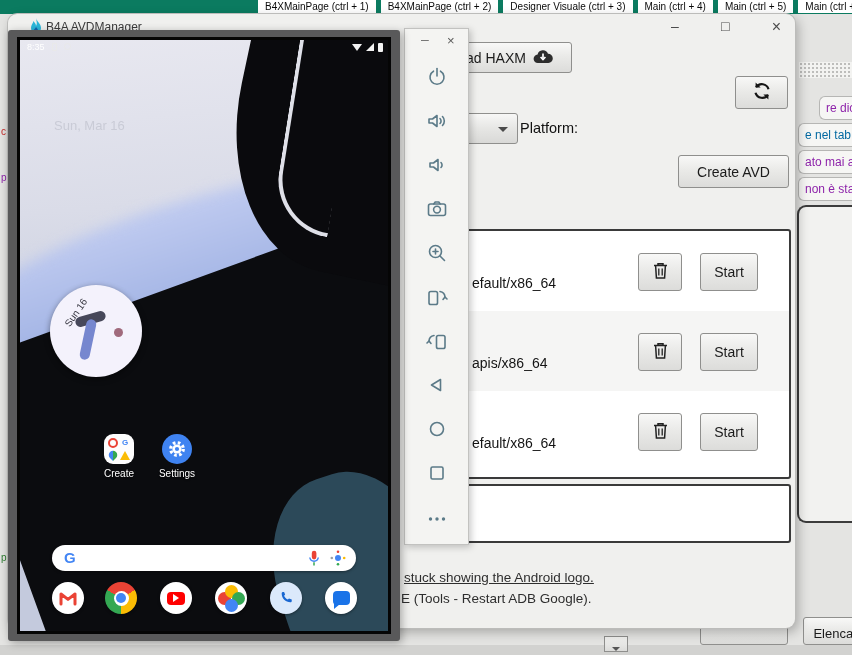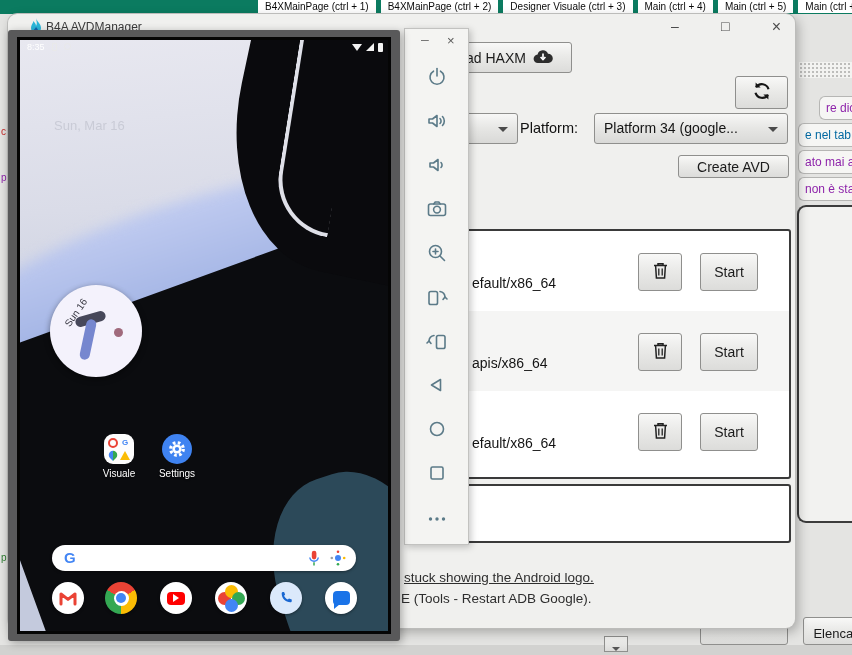--- a/index.html
+++ b/index.html
@@ -47,21 +47,21 @@
               display:flex; align-items:center; justify-content:center; gap:7px; }
   .refresh-btn { position:absolute; left:727px; top:62px; width:53px; height:33px;
                  display:flex; align-items:center; justify-content:center; }
   .combo { background:linear-gradient(#f7f7f6,#e6e6e4 50%,#d9d9d7); border:1px solid #8f8f8d; border-radius:3px;
            position:absolute; height:31px; font-size:14px; color:#141414; }
   .combo .car { position:absolute; right:9px; top:13px; width:0; height:0; border-left:5px solid transparent;
                 border-right:5px solid transparent; border-top:5px solid #4a4a4a; }
   .combo-hidden { left:410px; top:99px; width:100px; }
   .platform-label { position:absolute; left:512px; top:106px; font-size:14.5px; color:#111; }
   .combo-platform { left:586px; top:99px; width:194px; padding:6px 24px 0 9px; overflow:hidden; white-space:nowrap; }
-  .create-btn { position:absolute; left:670px; top:141px; width:111px; height:23px; font-size:14px; }
+  .create-btn { position:absolute; left:670px; top:141px; width:111px; height:33px; font-size:14px; }
 
   .avd-list { position:absolute; left:406px; top:215px; width:377px; height:250px; background:#fff;
               border:2px solid #3a3a3a; border-radius:3px; overflow:hidden; }
   .avd-row { position:relative; height:80px; }
   .avd-row.alt { background:#f5f5f4; }
   .avd-row .nm { position:absolute; left:56px; top:44px; font-size:14px; color:#141414; }
   .trash-btn { position:absolute; left:222px; top:22px; width:44px; height:38px;
                display:flex; align-items:center; justify-content:center; }
   .start-btn { position:absolute; left:284px; top:22px; width:58px; height:38px; font-size:14px; }
 
@@ -214,24 +214,20 @@
             <path d="M4.5 11.7A7 7 0 0 0 17 13.8" fill="none" stroke="#151515" stroke-width="2.2"></path>
             <path d="M17.4 18.4v-5h-5z" fill="#151515"></path>
           </svg>
       </span>
     </button>
 
     <div class="combo combo-hidden">
         <span class="car"></span>
       </div>
     <span class="platform-label">Platform:</span>
-    <div class="combo combo-platform">
-      <span>Platform 34 (google...</span>
-      <span class="car"></span>
-    </div>
     <button class="create-btn btn">Create AVD</button>
 
     <div class="avd-list">
       <div class="avd-row">
         <span class="nm">efault/x86_64</span>
         <button class="trash-btn btn">
           <span><svg width="17" height="19" viewBox="0 0 17 19">
                 <path d="M2 4.5h13M6 4.5V2.8h5v1.7M3.6 4.5l.8 12.5h8.2l.8-12.5" fill="none" stroke="#222" stroke-width="1.5"></path>
                 <path d="M6.8 7.5v7M10.2 7.5v7" stroke="#222" stroke-width="1.3"></path>
               </svg></span>
@@ -364,21 +360,21 @@
           <span class="gf3"></span>
           <span class="gf4"></span>
         </div>
         <div class="app-ic settings-ic" style="left:142px;top:394px;">
           <svg width="22" height="22" viewBox="0 0 22 22">
             <circle cx="11" cy="11" r="6.3" fill="none" stroke="#fff" stroke-width="3.2" stroke-dasharray="2.6 2.35"></circle>
             <circle cx="11" cy="11" r="4.6" fill="#fff"></circle>
             <circle cx="11" cy="11" r="2.1" fill="#3f83f1"></circle>
           </svg>
         </div>
-        <span class="app-lbl" style="left:67px;">Visuale</span>
+        <span class="app-lbl" style="left:67px;">Create</span>
         <span class="app-lbl" style="left:125px;">Settings</span>
 
         <div class="search">
           <span class="g">G</span>
           <span class="mic">
             <svg width="12" height="17" viewBox="0 0 12 17">
                 <rect x="3.8" y="0.8" width="4.6" height="8.6" rx="2.3" fill="#ea4335"></rect>
                 <path d="M1.8 7.5a4.3 4.3 0 0 0 8.5 0" fill="none" stroke="#4285f4" stroke-width="1.5"></path>
                 <line x1="6" y1="12.3" x2="6" y2="15.6" stroke="#34a853" stroke-width="1.5"></line>
               </svg>

